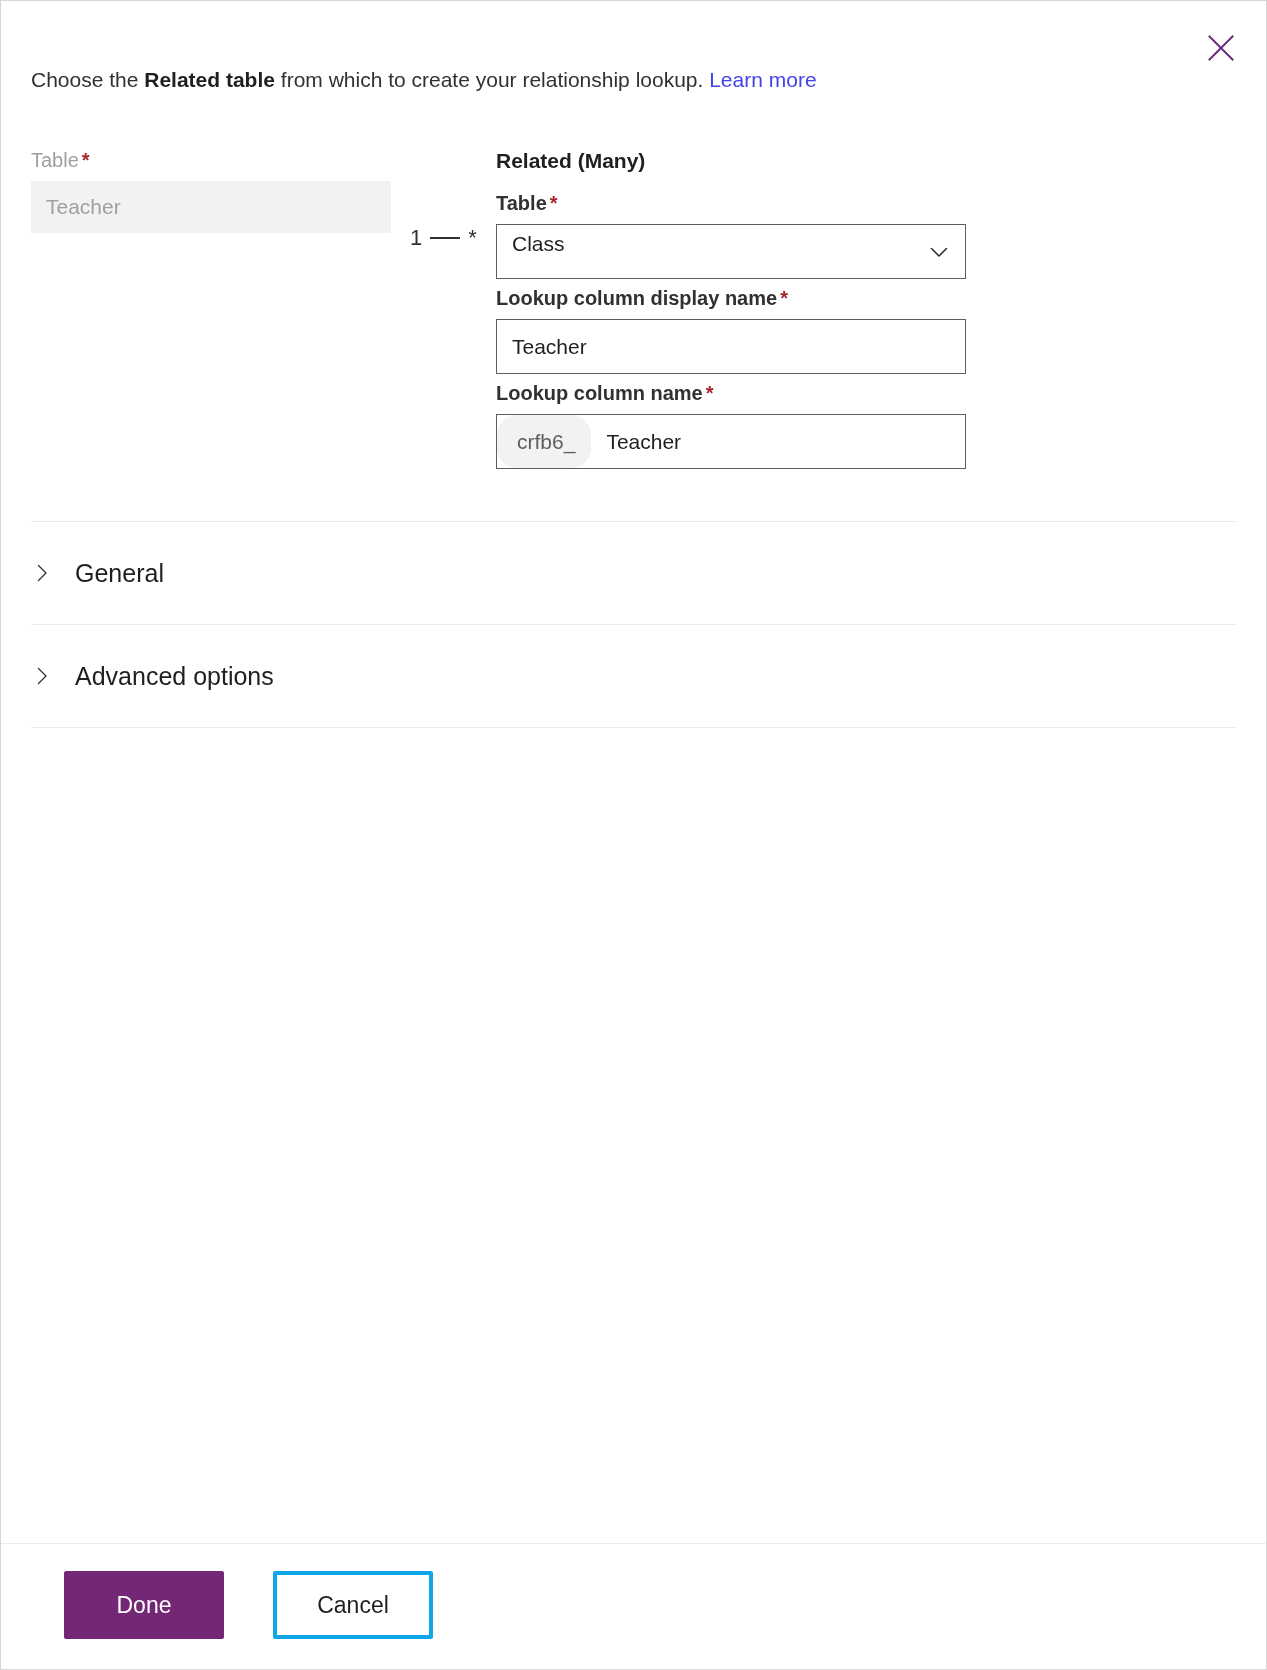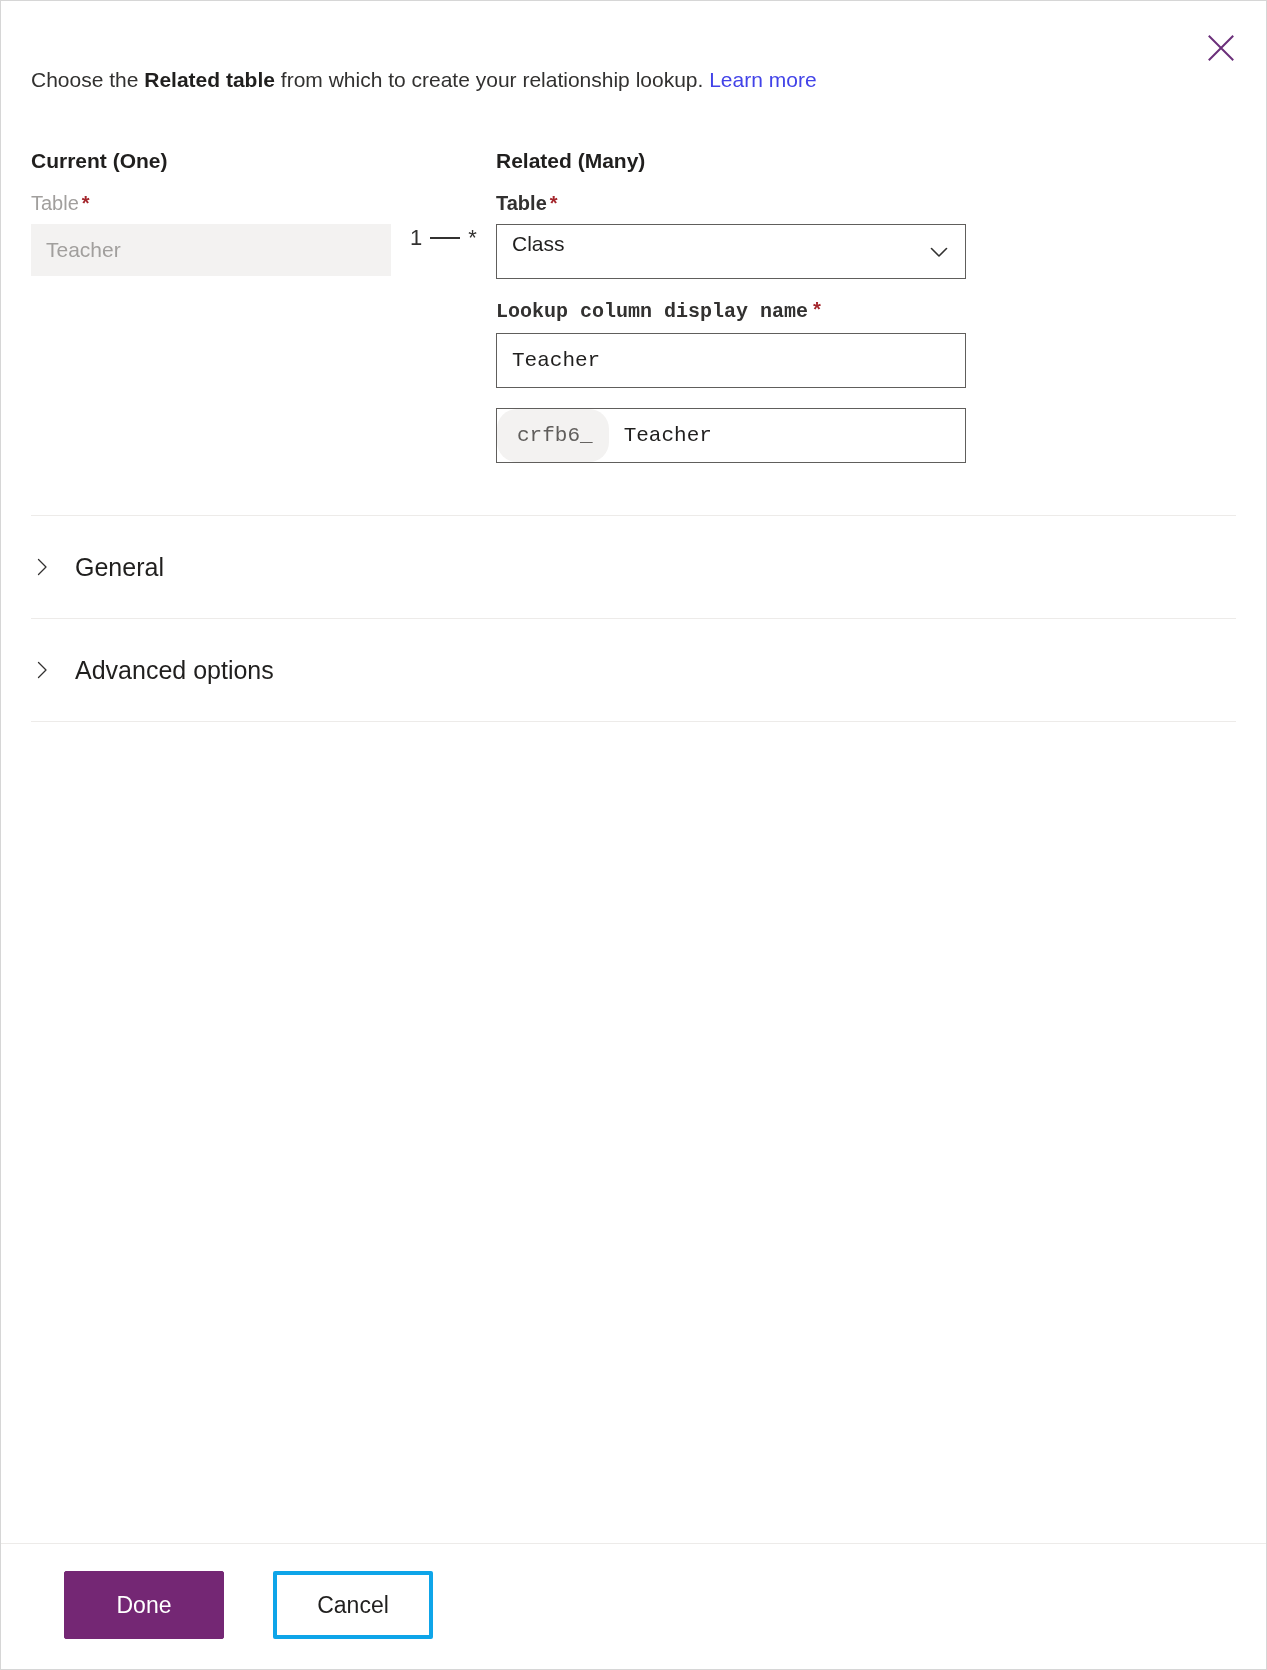--- a/index.html
+++ b/index.html
@@ -186,21 +186,21 @@
   }
   .textbox-prefixed .value {
     flex: 1 1 auto;
     display: flex;
     align-items: center;
     padding: 0 15px;
     font-size: 21px;
     color: #201f1e;
   }
 
-  .field-group { margin-top: 20px; font-family: Liberation Mono, monospace; }
+  .field-group { margin-top: 6px; }
 
   
   .sections {
     margin-top: 52px;
     flex: 0 0 auto;
   }
   .divider {
     height: 1px;
     background: #edebe9;
     margin: 0 30px;
@@ -276,21 +276,20 @@
     </button>
   </div>
 
   <p class="description">
     <span>Choose the </span><span class="bold">Related table</span><span> from which to create your relationship lookup. </span><a class="learn-more">Learn more</a>
   </p>
 
   <div class="columns">
 
     <div class="col-current">
-      <div class="section-heading">Current (One)</div>
       <div class="field-label disabled">
         <span>Table</span><span class="req">*</span>
       </div>
       <div class="input-disabled">
         <span>Teacher</span>
       </div>
     </div>
 
     <div class="col-cardinality">
       <span class="card-num">1</span>
@@ -316,20 +315,23 @@
       <div class="field-group">
         <div class="field-label">
           <span>Lookup column display name</span><span class="req">*</span>
         </div>
         <div class="textbox">
           <span>Teacher</span>
         </div>
       </div>
 
       <div class="field-group">
+        <div class="field-label">
+          <span>Lookup column name</span><span class="req">*</span>
+        </div>
         <div class="textbox-prefixed">
           <span class="prefix">crfb6_</span>
           <span class="value">Teacher</span>
         </div>
       </div>
     </div>
   </div>
 
   <div class="sections">
     <div class="divider"></div>

